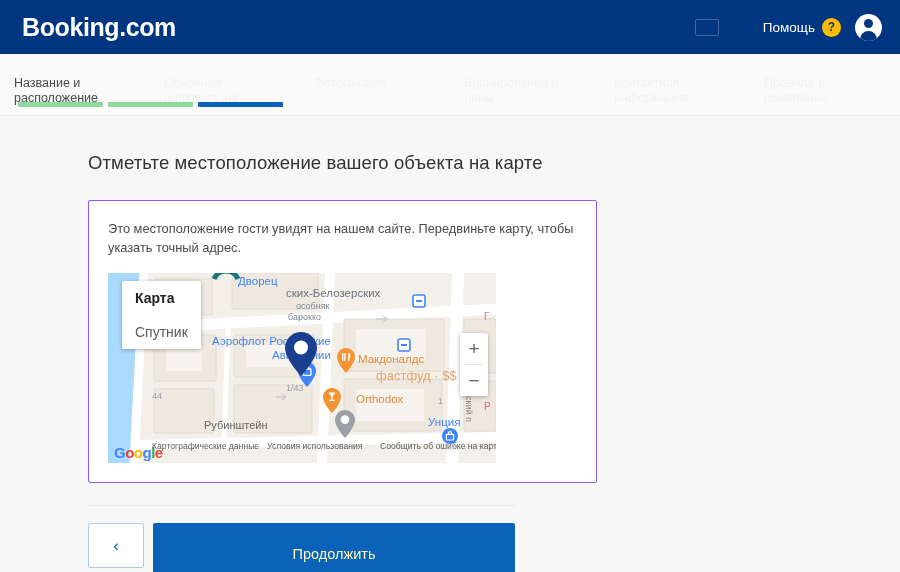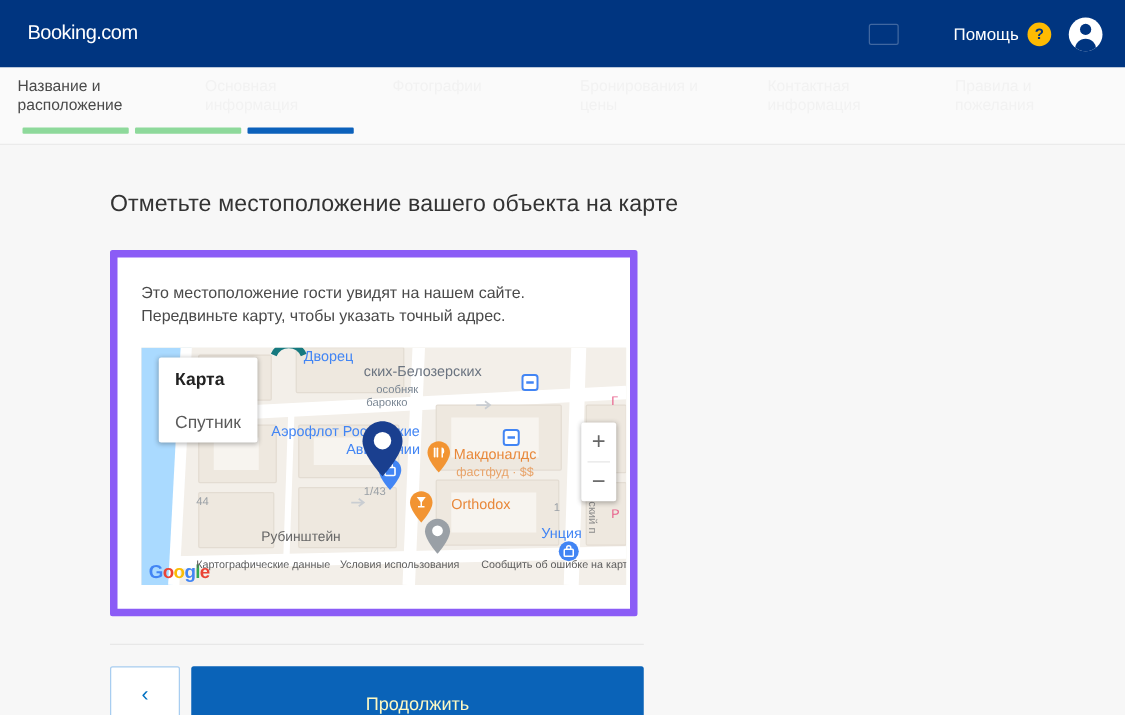--- a/index.html
+++ b/index.html
@@ -21,22 +21,22 @@
   .header {
     height: 54px;
     background: #003580;
     display: flex;
     align-items: center;
     justify-content: space-between;
     padding: 0 18px 0 22px;
   }
   .brand {
     color: #ffffff;
-    font-size: 16px;
-    font-weight: normal;
+    font-size: 25px;
+    font-weight: bold;
     letter-spacing: -0.4px;
   }
   .header-right {
     display: flex;
     align-items: center;
     gap: 14px;
   }
   .flag {
     width: 24px;
     height: 17px;
@@ -103,21 +103,21 @@
   .stepnav {
     background: #fafafa;
     border-bottom: 1px solid #ebebeb;
     height: 62px;
     display: flex;
     align-items: flex-start;
     position: relative;
   }
   .step {
     flex: 1 1 0;
-    padding: 8px 14px 0 14px;
+    padding: 22px 14px 0 14px;
     position: relative;
     height: 62px;
   }
   .step-label {
     font-size: 12.5px;
     line-height: 15px;
     color: #bdbdbd;
     white-space: pre-line;
   }
   .step.active .step-label { color: #4a4a4a; }
@@ -141,23 +141,23 @@
   .page-title {
     font-size: 18.5px;
     font-weight: normal;
     color: #333333;
     margin: 0 0 26px 88px;
     letter-spacing: 0.1px;
   }
 
   .card {
     margin-left: 88px;
-    width: 422px;
+    width: 509px;
     background: #ffffff;
-    border: 6px solid #8b5cf6;
+    border: 1px solid #8b5cf6;
     border-radius: 2px;
     padding: 18px 19px 19px 19px;
   }
   .card-text {
     font-size: 12.8px;
     line-height: 19px;
     color: #4a4a4a;
     margin-bottom: 16px;
   }
 
@@ -230,21 +230,21 @@
     position: absolute;
     font-size: 10.5px;
     white-space: nowrap;
     z-index: 12;
     pointer-events: none;
   }
   .mlabel.poi   { color: #4285f4; font-size: 11.5px; }
   .mlabel.dim   { color: #7b8794; font-size: 9px; }
   .mlabel.num   { color: #9aa0a6; font-size: 9px; }
   .mlabel.food  { color: #e8883a; font-size: 11.5px; }
-  .mlabel.sub   { color: #e8a369; font-size: 10px; }
+  .mlabel.sub   { color: #e8a369; font-size: 13px; margin-left: 16px; }
   .mlabel.street{ color: #676767; font-size: 11px; }
   .mlabel.pink  { color: #e8618c; font-size: 10px; }
   .mlabel.vert  { color: #8a8a8a; font-size: 9px; writing-mode: vertical-rl; }
 
   
   .pin {
     position: absolute;
     z-index: 20;
     pointer-events: none;
   }

